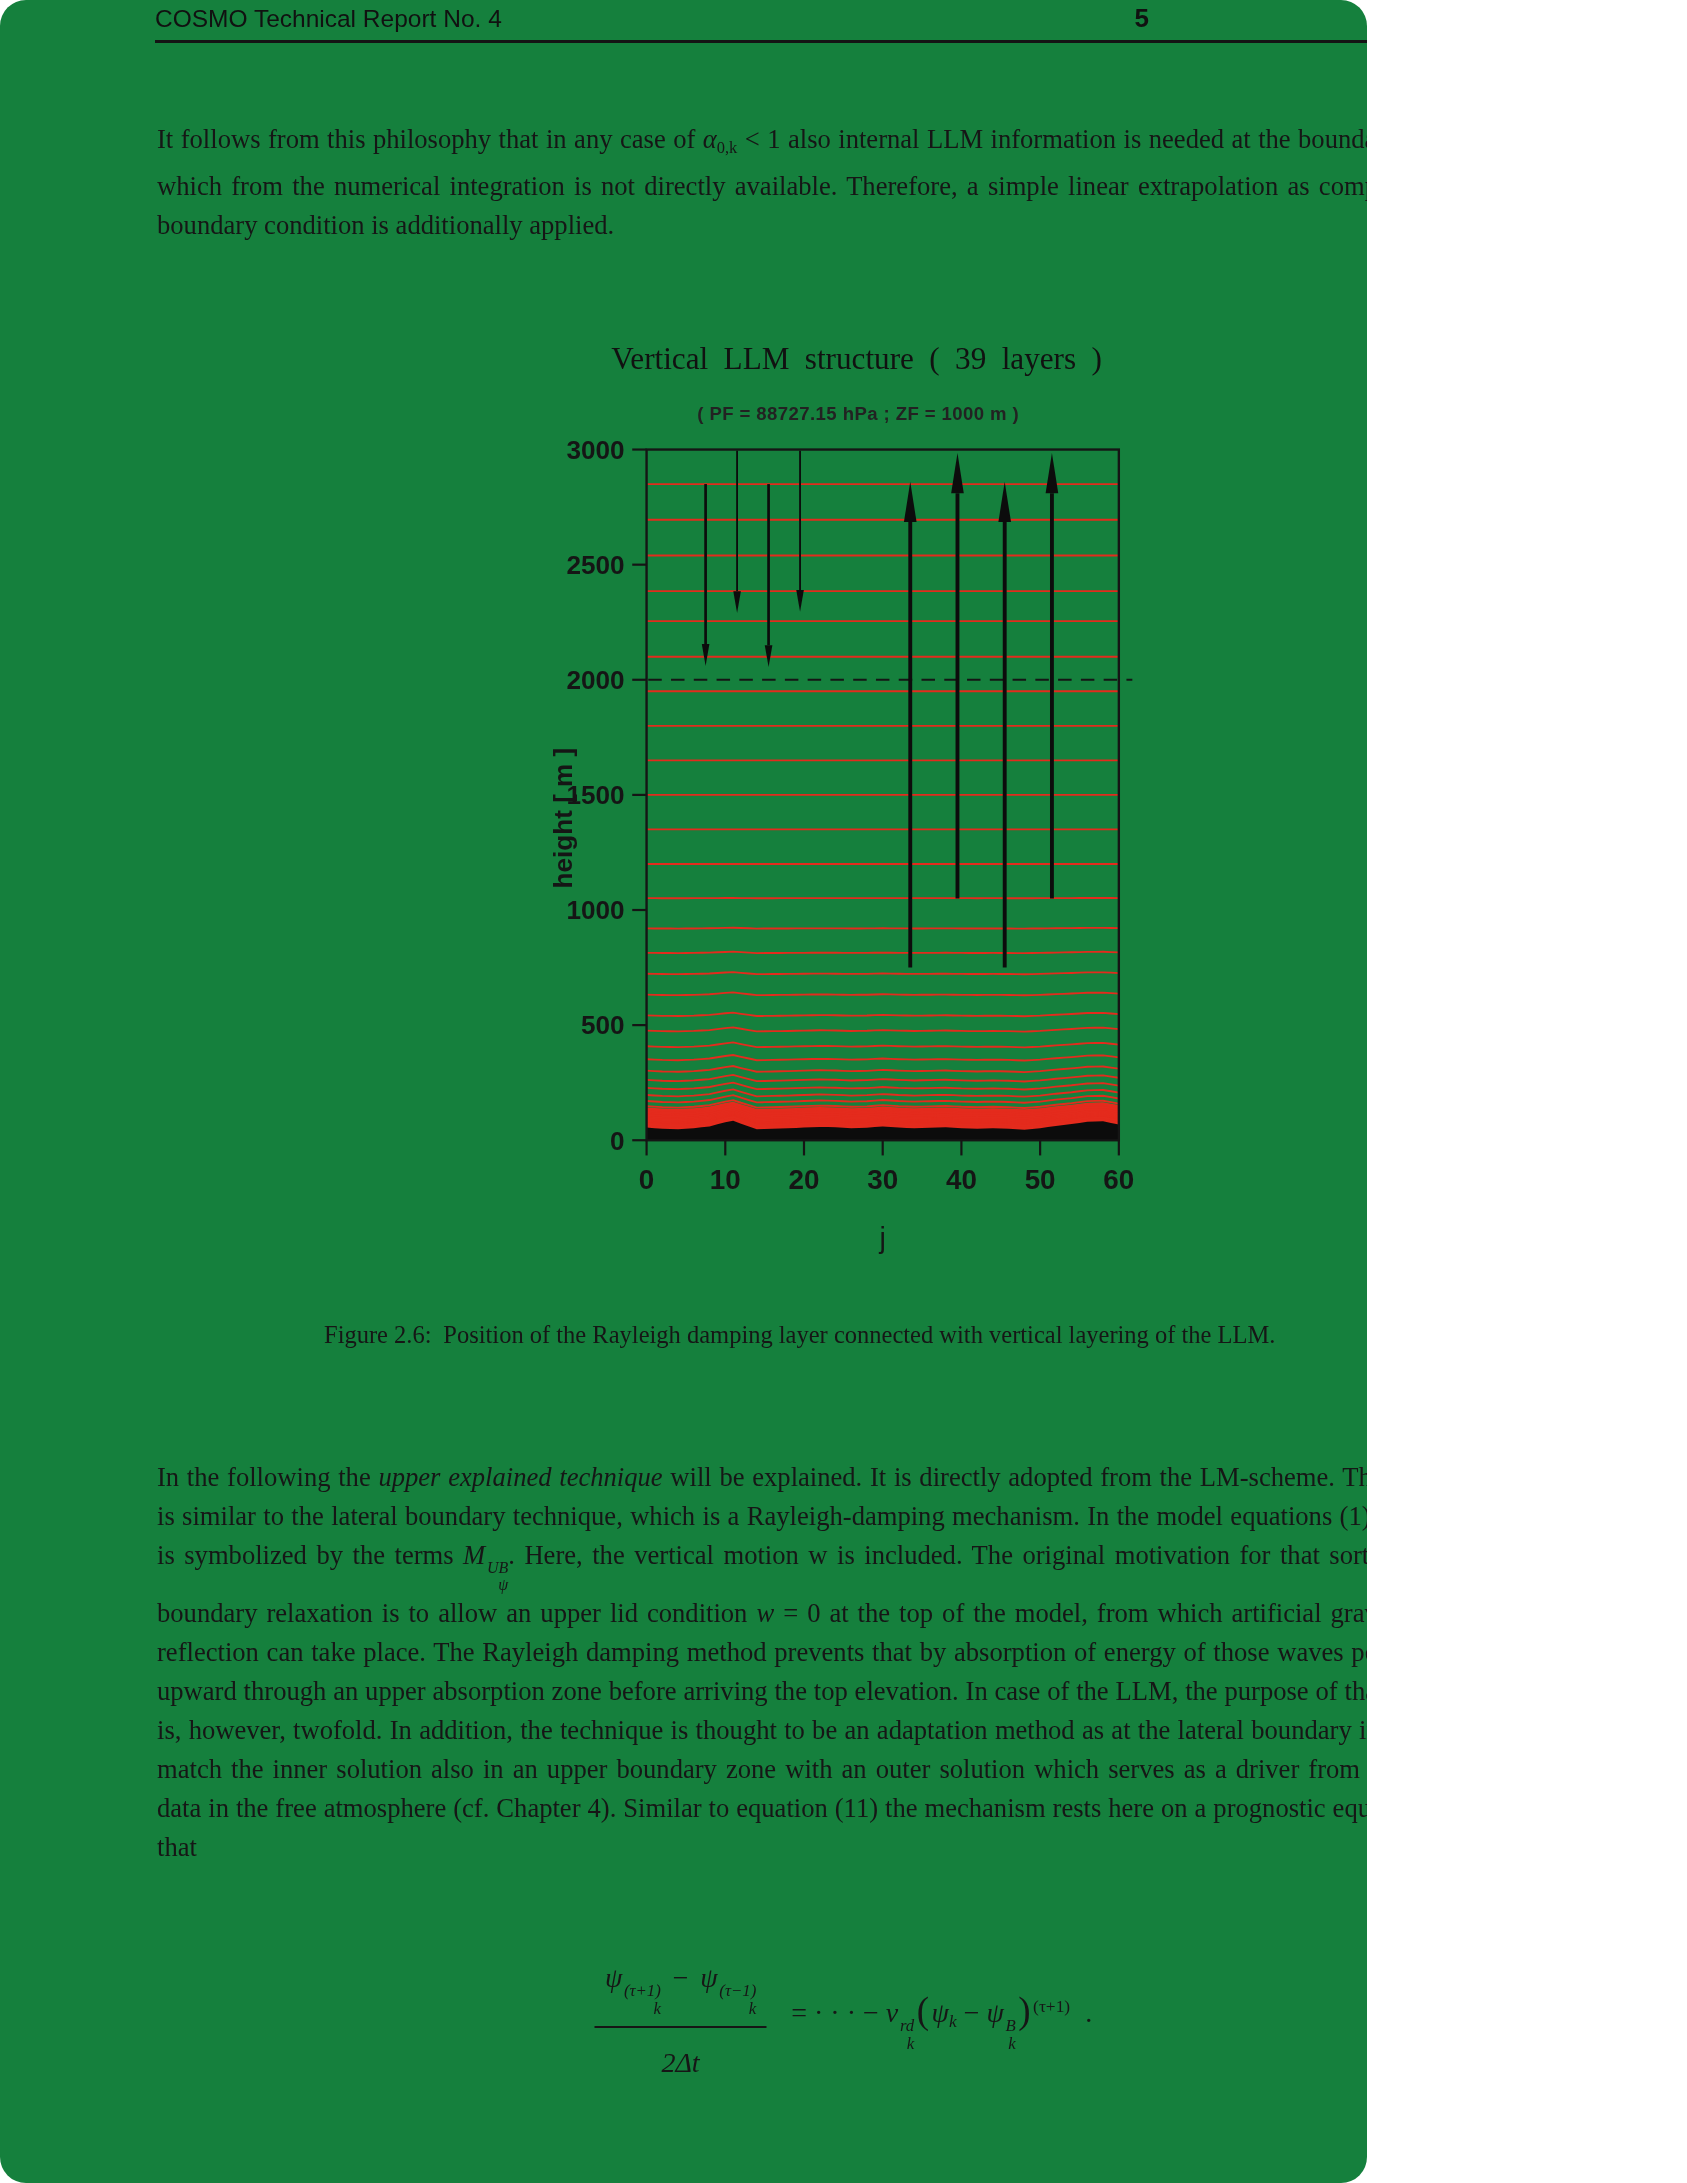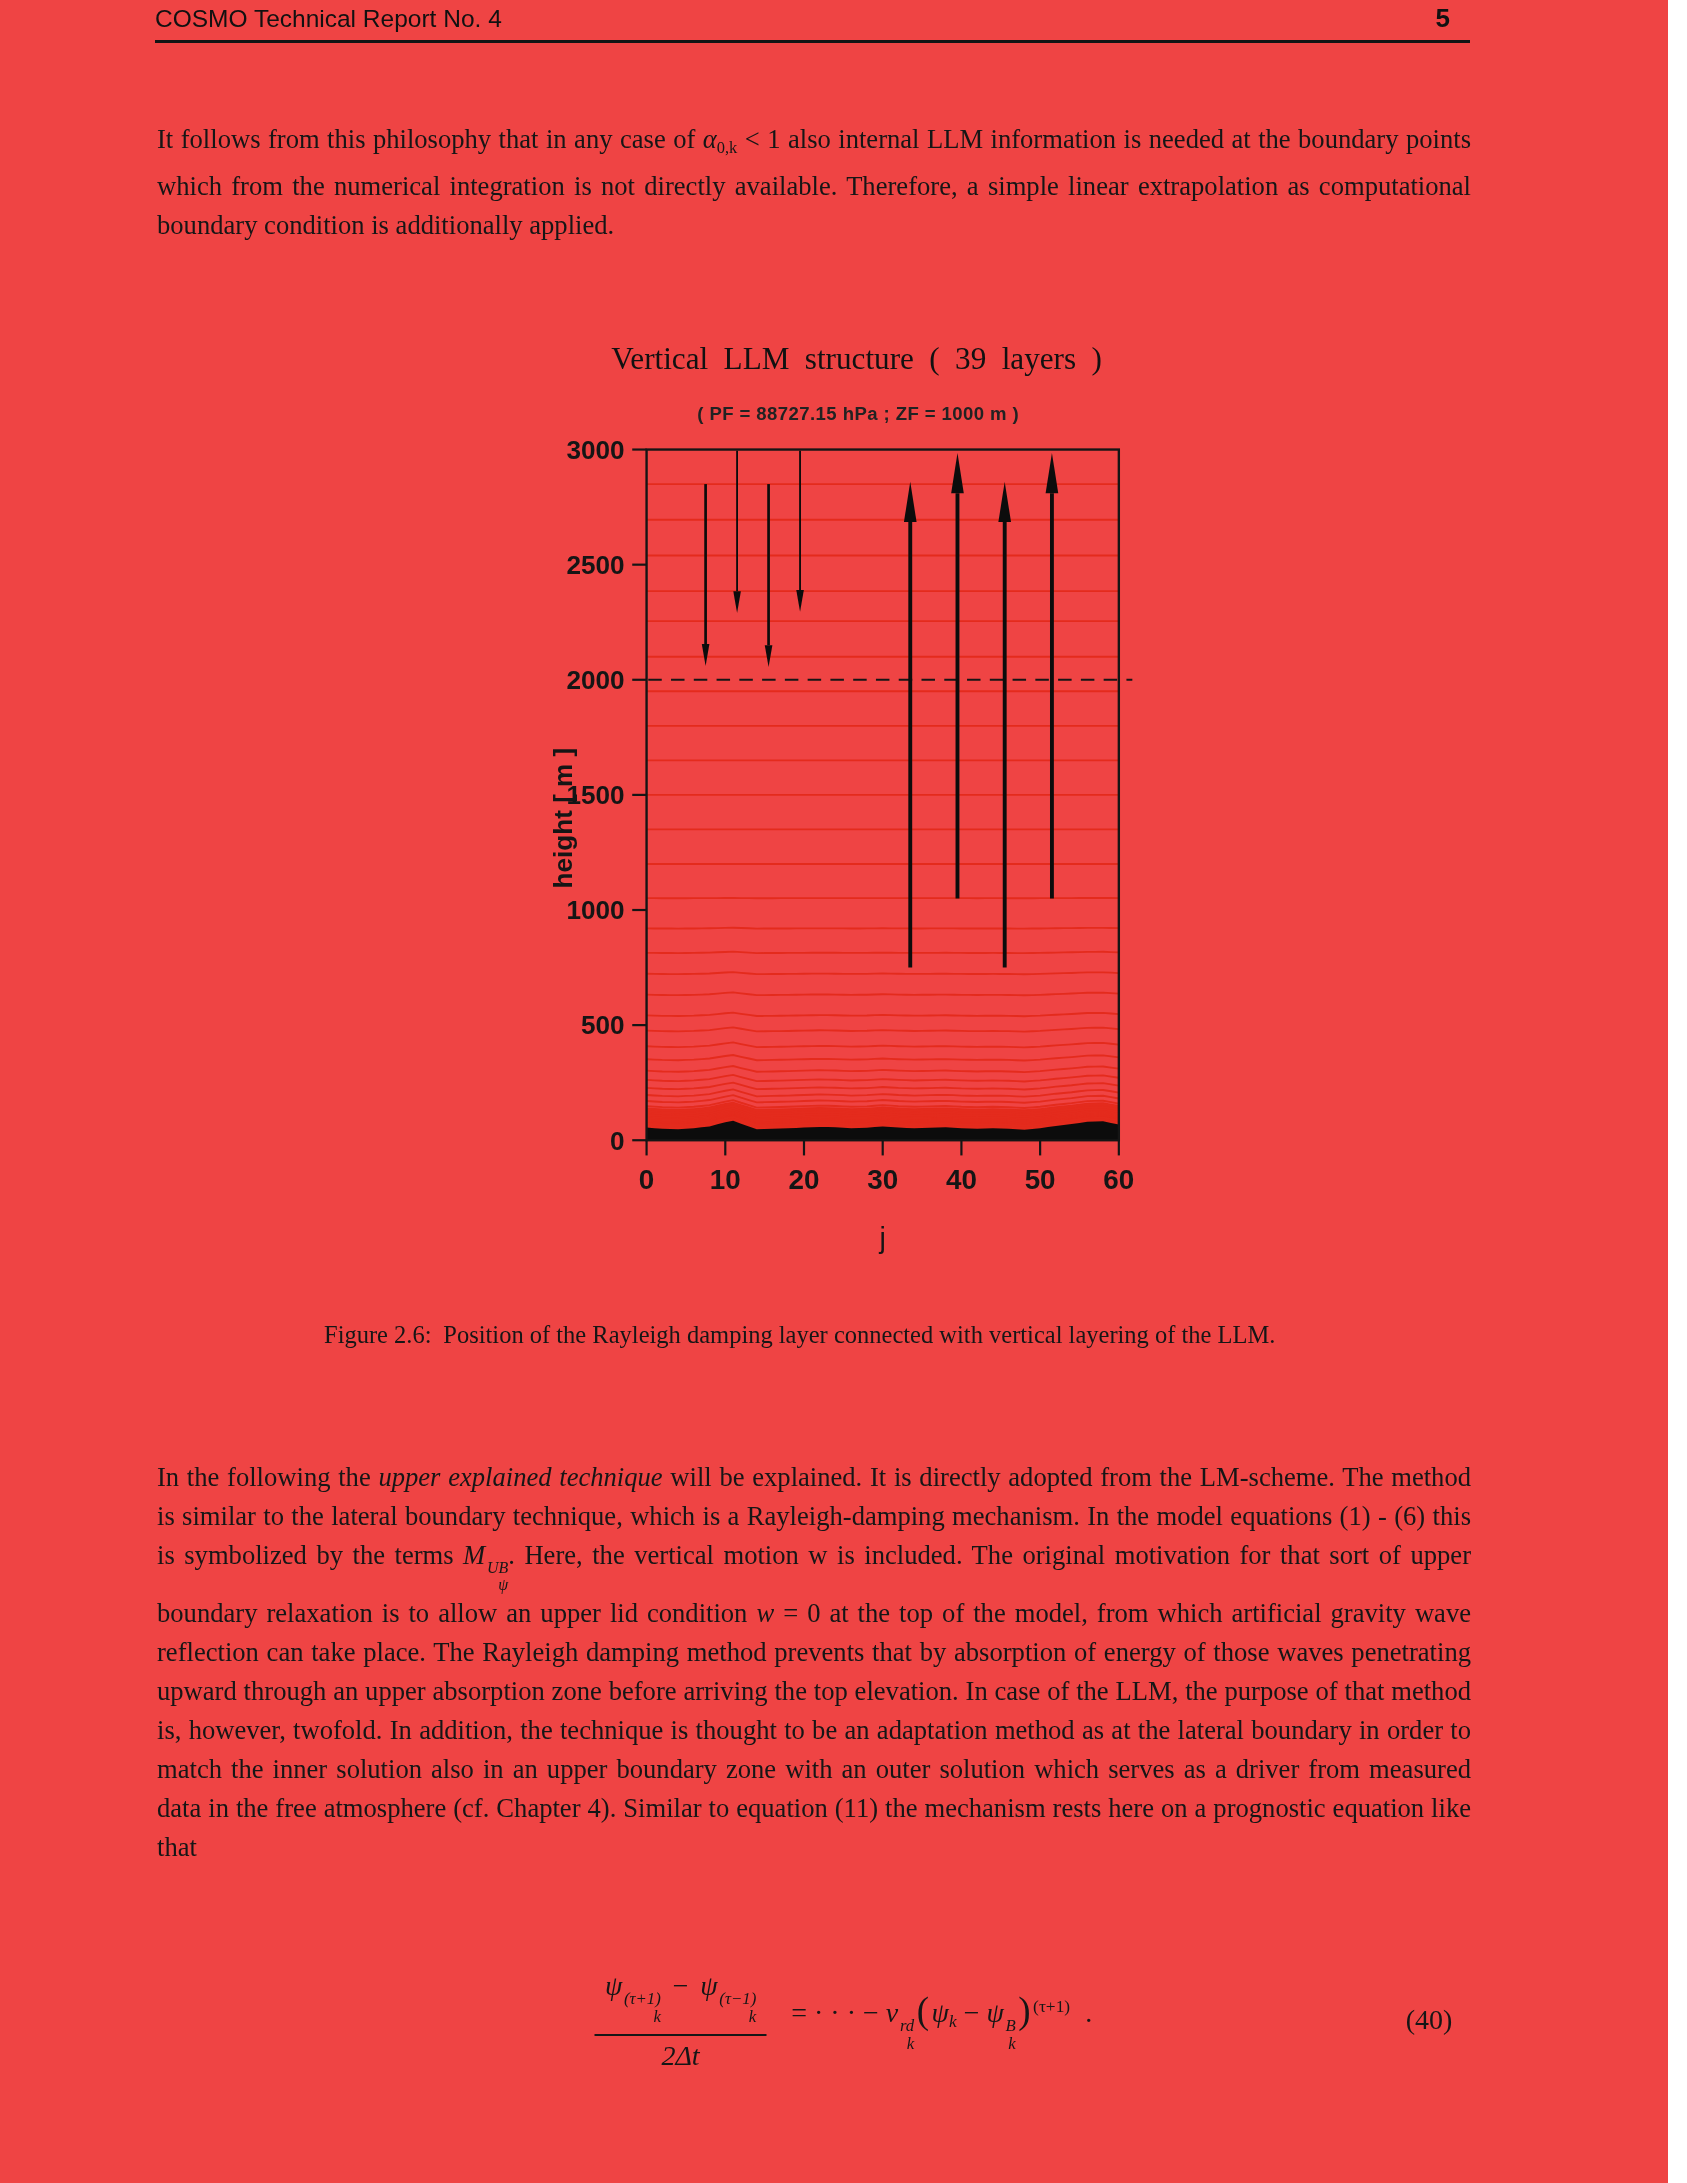--- a/index.html
+++ b/index.html
@@ -1,17 +1,17 @@
 <!DOCTYPE html>
 <html style="font-size:13.5px"><head>
 <meta charset="utf-8">
 <style>
   html,body{margin:0;padding:0;background:#ffffff;}
-  .page{position:relative;width:1668px;height:2183px;background:#ef4444;
-        font-family:"Liberation Serif","DejaVu Serif",serif;color:#161616;overflow:hidden;}
+  .page{position:relative;width:1367px;height:2183px;background:#15803d;
+        font-family:"Liberation Serif","DejaVu Serif",serif;color:#161616;overflow:hidden;border-radius:26px;}
 
   
   .hdr-left{position:absolute;left:155px;top:5px;
             font-family:"Liberation Sans","DejaVu Sans",sans-serif;font-size:24.5px;color:#111;}
   .hdr-num{position:absolute;right:218px;top:3.4px;
            font-family:"Liberation Sans","DejaVu Sans",sans-serif;font-size:26px;font-weight:700;color:#111;}
   .hdr-rule{position:absolute;left:155px;top:40px;width:1315px;height:3.4px;background:#141414;}
 
   
   .para{position:absolute;left:157px;width:1314px;font-size:26.6px;line-height:39px;
@@ -38,21 +38,21 @@
   .caption{position:absolute;left:324px;top:1289px;width:1084px;font-size:24.5px;line-height:41px;
            text-align:justify;color:#161616;}
   .caption .cap-label{margin-right:11.8px;}
 
   
   .eqrow{position:absolute;left:157px;top:1942px;width:1314px;height:156px;
          display:flex;align-items:center;justify-content:center;font-size:28px;color:#161616;}
   .eq{display:flex;align-items:center;transform:translateX(29.5px);}
   .frac{display:inline-flex;flex-direction:column;align-items:center;}
   .fnum{display:inline-block;padding:1.7px 10px 8.4px;border-bottom:2.5px solid #161616;white-space:nowrap;}
-  .fden{padding-top:4px;}
+  .fden{padding-top:19px;}
   .op{margin:0 11.8px;}
   .rhs{margin-left:25px;white-space:nowrap;}
   .paren{font-size:1.32em;position:relative;top:1.7px;margin:0 2.5px;}
   .period{margin-left:15px;}
   .eqnum{position:absolute;right:18.6px;top:50%;transform:translateY(-50%);}
 </style>
 </head>
 <body>
 
 <div class="page">

